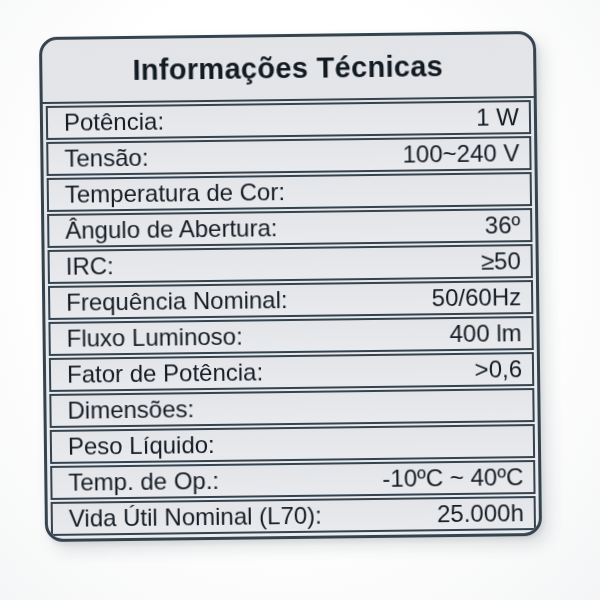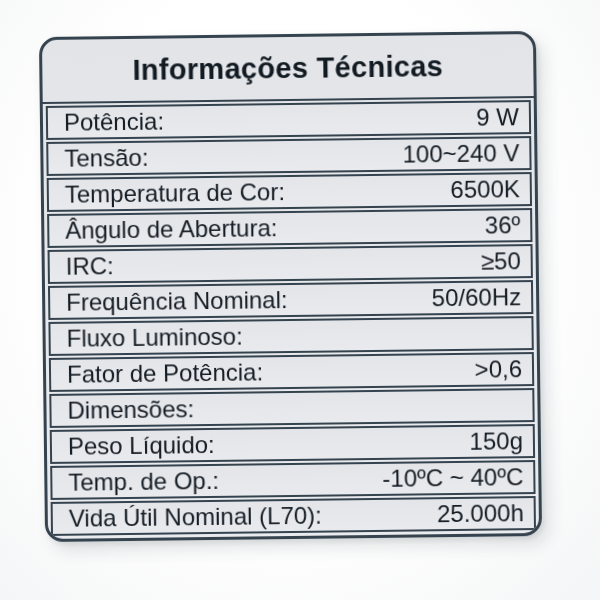--- a/index.html
+++ b/index.html
@@ -83,64 +83,63 @@
 <body>
 
 <div class="scene">
   <div class="label-card">
     <div class="title-row">
       <span class="title-text">Informações Técnicas</span>
     </div>
     <div class="rows-area">
   <div class="spec-row">
     <span class="spec-label">Potência:</span>
-    <span class="spec-value">9 W</span>
+    <span class="spec-value">1 W</span>
   </div>
 
   <div class="spec-row">
     <span class="spec-label">Tensão:</span>
     <span class="spec-value">100~240 V</span>
   </div>
 
   <div class="spec-row">
     <span class="spec-label">Temperatura de Cor:</span>
-    <span class="spec-value">6500K</span>
   </div>
 
   <div class="spec-row">
     <span class="spec-label">Ângulo de Abertura:</span>
     <span class="spec-value">36º</span>
   </div>
 
   <div class="spec-row">
     <span class="spec-label">IRC:</span>
     <span class="spec-value">≥50</span>
   </div>
 
   <div class="spec-row">
     <span class="spec-label">Frequência Nominal:</span>
     <span class="spec-value">50/60Hz</span>
   </div>
 
   <div class="spec-row">
     <span class="spec-label">Fluxo Luminoso:</span>
+    <span class="spec-value">400 lm</span>
   </div>
 
   <div class="spec-row">
     <span class="spec-label">Fator de Potência:</span>
     <span class="spec-value">&gt;0,6</span>
   </div>
 
   <div class="spec-row">
     <span class="spec-label">Dimensões:</span>
   </div>
 
   <div class="spec-row">
     <span class="spec-label">Peso Líquido:</span>
-    <span class="spec-value">150g</span>
   </div>
 
   <div class="spec-row">
     <span class="spec-label">Temp. de Op.:</span>
     <span class="spec-value">-10ºC ~ 40ºC</span>
   </div>
 
   <div class="spec-row">
     <span class="spec-label">Vida Útil Nominal (L70):</span>
     <span class="spec-value">25.000h</span>

